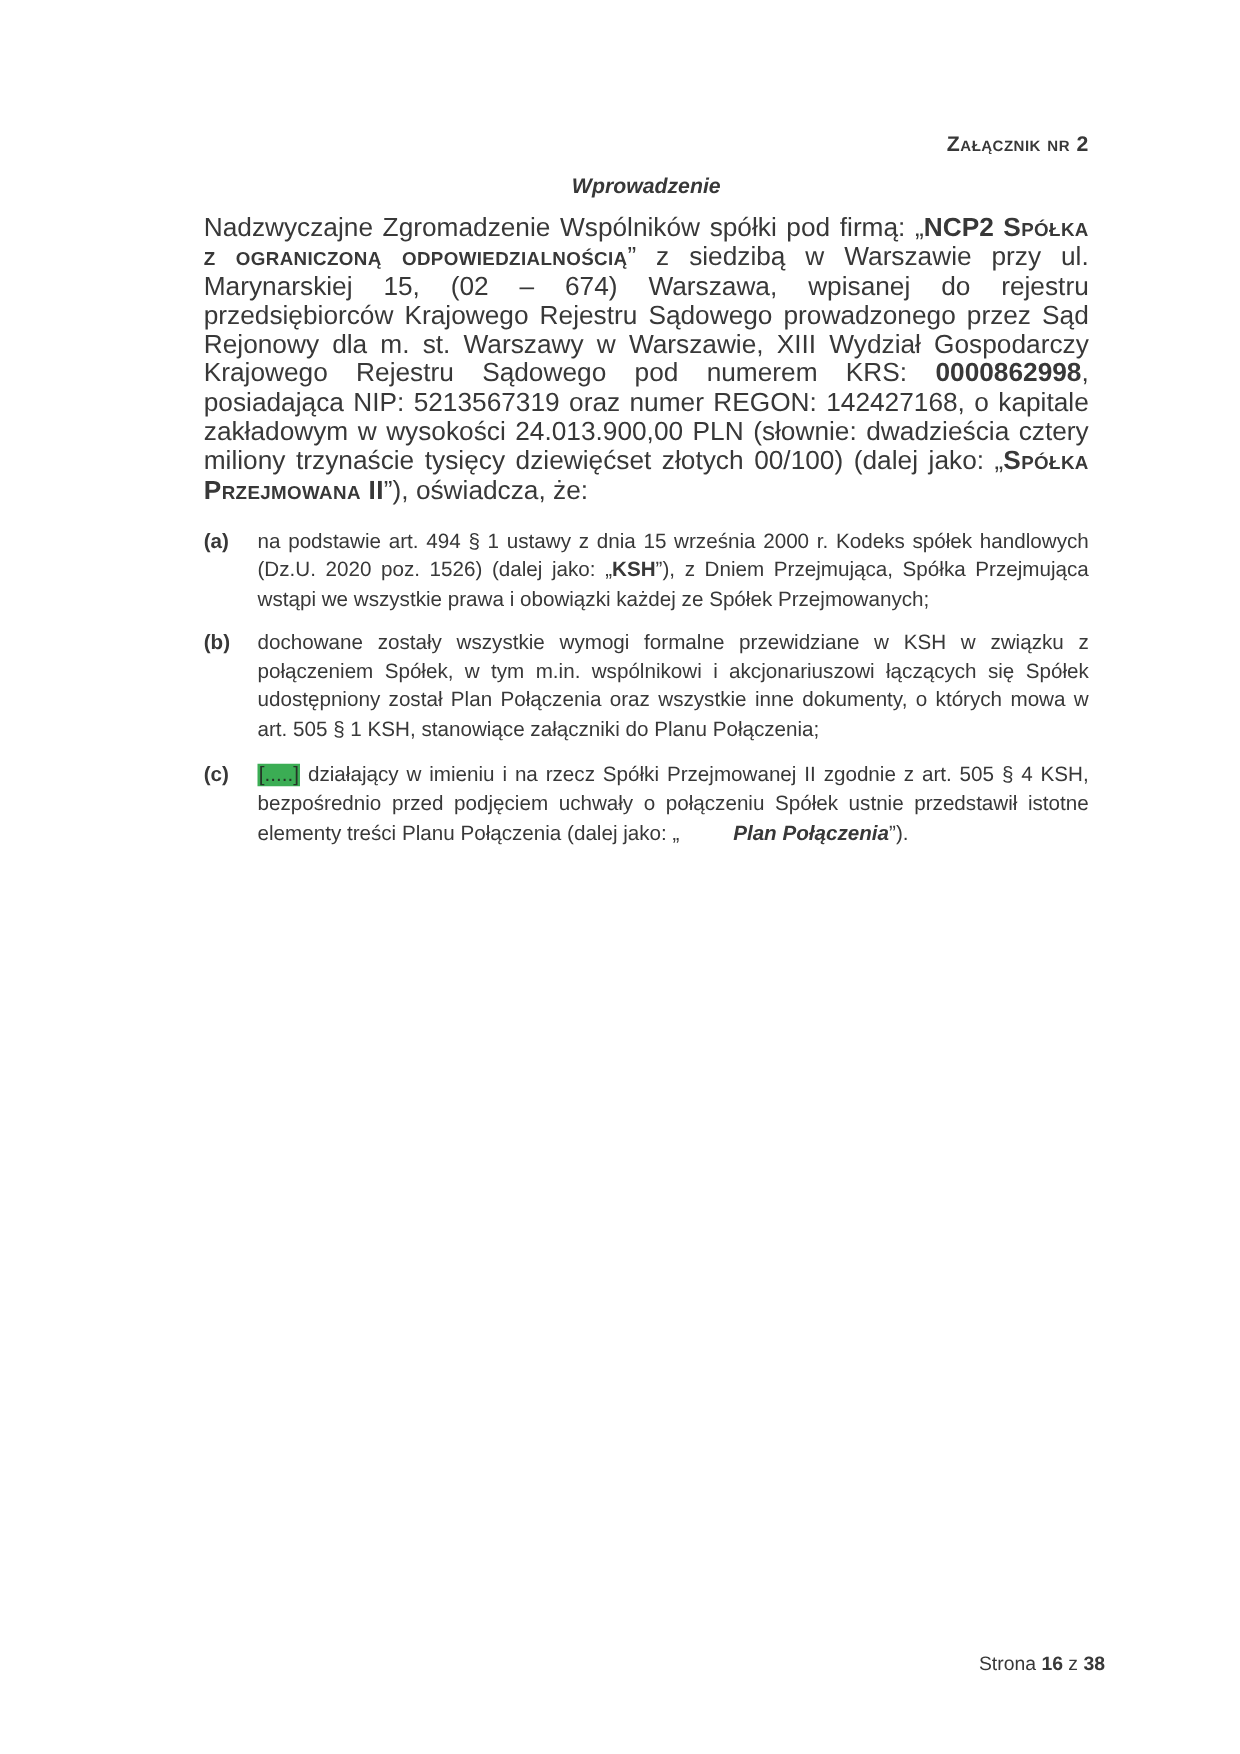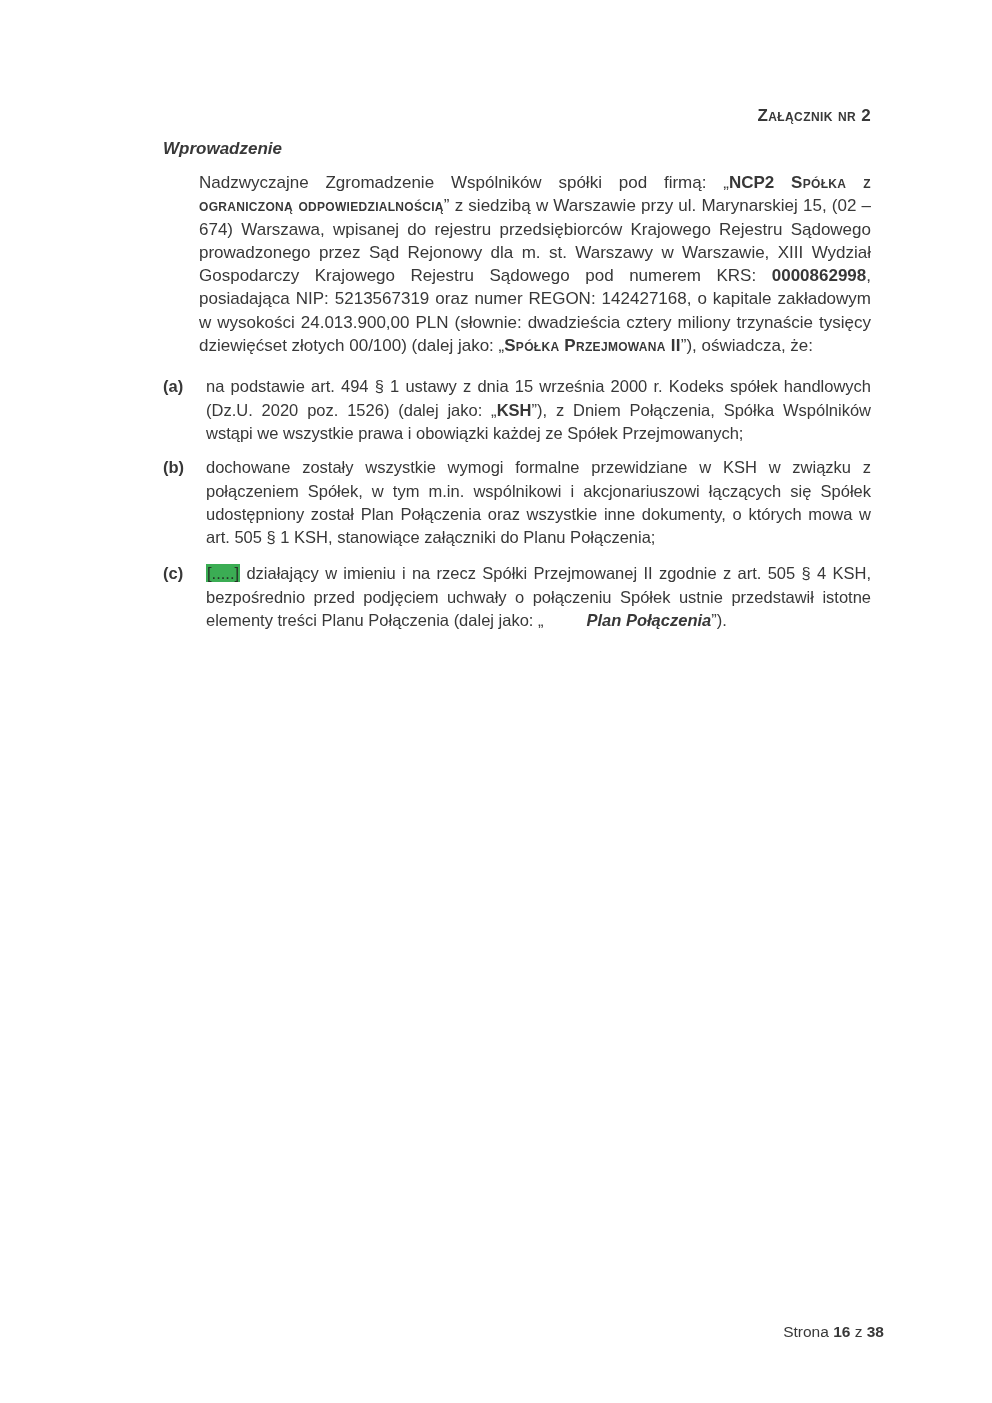--- a/index.html
+++ b/index.html
@@ -34,32 +34,32 @@
   .title {
     text-align: center;
     margin-top: 23px;
     font-weight: 700;
     font-variant: small-caps;
     font-size: 17.5px;
     letter-spacing: 0.3px;
     line-height: 23px;
   }
   .subtitle {
+    text-align: center;
     margin-top: 10px;
     font-weight: 700;
     font-style: italic;
     font-size: 17px;
     line-height: 23px;
   }
   .intro {
     margin-top: 11px;
-    font-size: 17px;
+    font-size: 21px;
     line-height: 23.3px;
     text-align: justify;
-    margin-left: 36px;
   }
   .list-item {
     position: relative;
     padding-left: 43px;
     font-size: 16.5px;
     line-height: 23.3px;
     text-align: justify;
   }
   .item-a { margin-top: 18px; }
   .item-b { margin-top: 11px; }
@@ -100,21 +100,21 @@
 
     <div class="attachment">Załącznik nr 2</div>
 
 
     <div class="subtitle">Wprowadzenie</div>
 
     <div class="intro"><span class="seg-n">Nadzwyczajne Zgromadzenie Wspólników spółki pod firmą: „</span><span class="seg-b">NCP2 </span><span class="seg-bsc">Spółka z ograniczoną odpowiedzialnością</span><span class="seg-n">” z siedzibą w Warszawie przy ul. Marynarskiej 15, (02 – 674) Warszawa, wpisanej do rejestru przedsiębiorców Krajowego Rejestru Sądowego prowadzonego przez Sąd Rejonowy dla m. st. Warszawy w Warszawie, XIII Wydział Gospodarczy Krajowego Rejestru Sądowego pod numerem KRS: </span><span class="seg-b">0000862998</span><span class="seg-n">, posiadająca NIP: 5213567319 oraz numer REGON: 142427168, o kapitale zakładowym w wysokości 24.013.900,00 PLN (słownie: dwadzieścia cztery miliony trzynaście tysięcy dziewięćset złotych 00/100) (dalej jako: „</span><span class="seg-bsc">Spółka Przejmowana II</span><span class="seg-n">”), oświadcza, że:</span></div>
 
     <div class="list-item item-a">
       <span class="item-label">(a)</span>
-      <span class="item-text"><span class="seg-n">na podstawie art. 494 § 1 ustawy z dnia 15 września 2000 r. Kodeks spółek handlowych (Dz.U. 2020 poz. 1526) (dalej jako: „</span><span class="seg-b">KSH</span><span class="seg-n">”), z Dniem Połączenia, Spółka Wspólników wstąpi we wszystkie prawa i obowiązki każdej ze Spółek Przejmowanych;</span></span>
+      <span class="item-text"><span class="seg-n">na podstawie art. 494 § 1 ustawy z dnia 15 września 2000 r. Kodeks spółek handlowych (Dz.U. 2020 poz. 1526) (dalej jako: „</span><span class="seg-b">KSH</span><span class="seg-n">”), z Dniem Przejmująca, Spółka Przejmująca wstąpi we wszystkie prawa i obowiązki każdej ze Spółek Przejmowanych;</span></span>
     </div>
 
     <div class="list-item item-b">
       <span class="item-label">(b)</span>
       <span class="item-text"><span class="seg-n">dochowane zostały wszystkie wymogi formalne przewidziane w KSH w związku z połączeniem Spółek, w tym m.in. wspólnikowi i akcjonariuszowi łączących się Spółek udostępniony został Plan Połączenia oraz wszystkie inne dokumenty, o których mowa w art. 505 § 1 KSH, stanowiące załączniki do Planu Połączenia;</span></span>
     </div>
 
     <div class="list-item item-c">
       <span class="item-label">(c)</span>
       <span class="item-text"><span class="seg-hl">[.....]</span><span class="seg-n"> działający w imieniu i na rzecz Spółki Przejmowanej II zgodnie z art. 505 § 4 KSH, bezpośrednio przed podjęciem uchwały o połączeniu Spółek ustnie przedstawił istotne elementy treści Planu Połączenia (dalej jako: „</span><span class="seg-bi">Plan Połączenia</span><span class="seg-n">”).</span></span>

